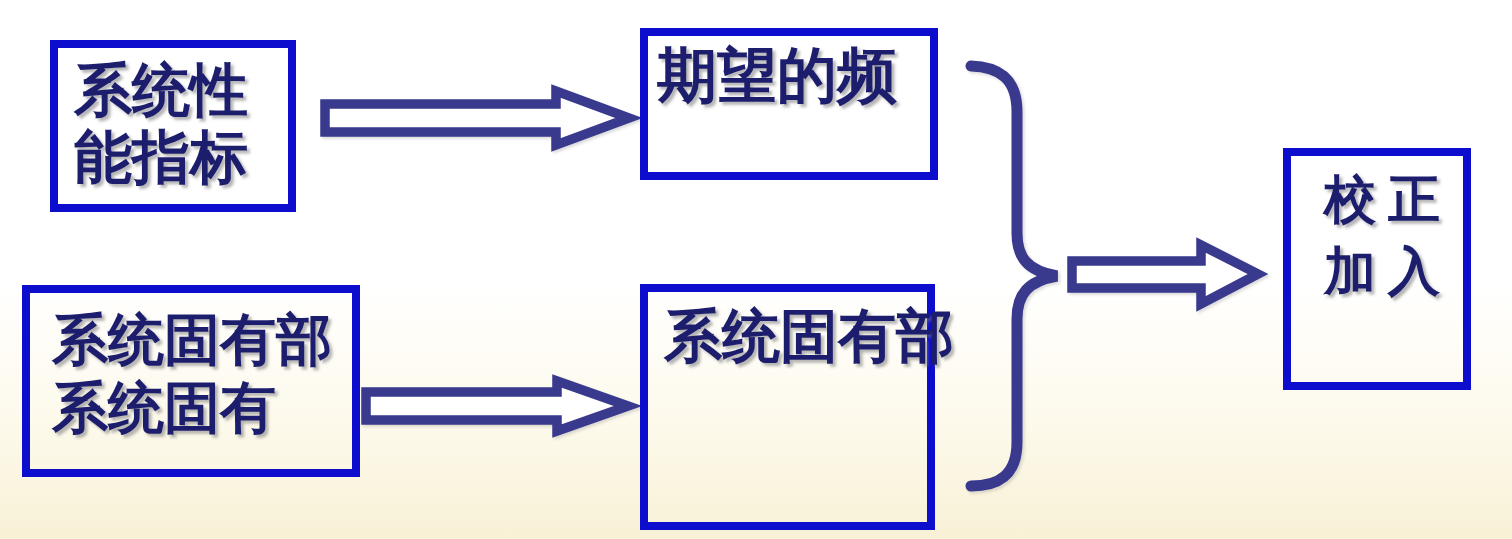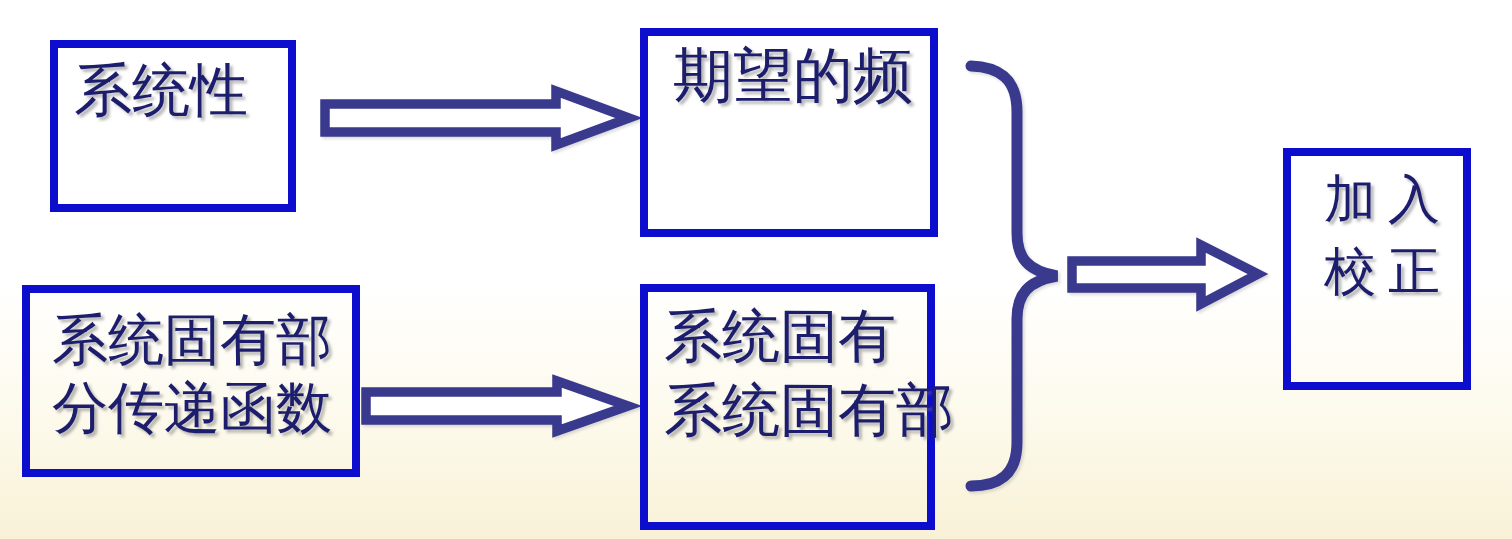--- a/index.html
+++ b/index.html
@@ -9,33 +9,33 @@
     height: 539px;
     overflow: hidden;
     background: linear-gradient(180deg, #ffffff 0%, #ffffff 52%, #fdfaec 78%, #f8f1d6 100%);
     font-family: "Liberation Serif", "DejaVu Serif", serif;
   }
   .dbox {
     position: absolute;
     box-sizing: border-box;
     border: 8px solid #0d0dcd;
     color: #1d1d6e;
-    font-weight: normal;
+    font-weight: bold;
     text-shadow: 3px 3px 3px rgba(120,120,120,0.55);
     white-space: nowrap;
   }
   .dbox .line { display: block; }
 
   .box-performance {
     left: 50px; top: 40px; width: 246px; height: 172px;
     font-size: 58px; line-height: 67px; padding: 9px 0 0 16px;
   }
   .box-desired-freq {
-    left: 640px; top: 28px; width: 298px; height: 209px;
-    font-size: 60px; line-height: 66px; padding: 7px 0 0 25px;
+    left: 640px; top: 28px; width: 298px; height: 152px;
+    font-size: 60px; line-height: 66px; padding: 7px 0 0 9px;
   }
   .box-plant-tf {
     left: 22px; top: 285px; width: 338px; height: 192px;
     font-size: 56px; line-height: 68px; padding: 13px 0 0 22px;
   }
   .box-plant-freq {
     left: 640px; top: 284px; width: 295px; height: 246px;
     font-size: 58px; line-height: 74px; padding: 8px 0 0 16px;
   }
   .box-compensator {
@@ -82,34 +82,34 @@
              C 1017 258, 1028 271, 1057 276
              C 1028 281, 1017 294, 1017 319
              L 1017 442
              C 1017 474, 1000 486, 971 486"></path>
 
     <polygon class="block-arrow" points="1072,261 1201,261 1201,245 1258,274 1201,304 1201,288 1072,288"></polygon>
   </svg>
 
   <div class="dbox box-performance">
     <span class="line">系统性</span>
+    <span class="line">能指标</span>
   </div>
 
   <div class="dbox box-desired-freq">
     <span class="line">期望的频</span>
   </div>
 
   <div class="dbox box-plant-tf">
     <span class="line">系统固有部</span>
-    <span class="line">分传递函数</span>
+    <span class="line">系统固有</span>
   </div>
 
   <div class="dbox box-plant-freq">
-    <span class="line">系统固有</span>
     <span class="line">系统固有部</span>
   </div>
 
   <div class="dbox box-compensator">
+    <span class="line">校正</span>
     <span class="line">加入</span>
-    <span class="line">校正</span>
   </div>
 
 </div>
 
 </body></html>

